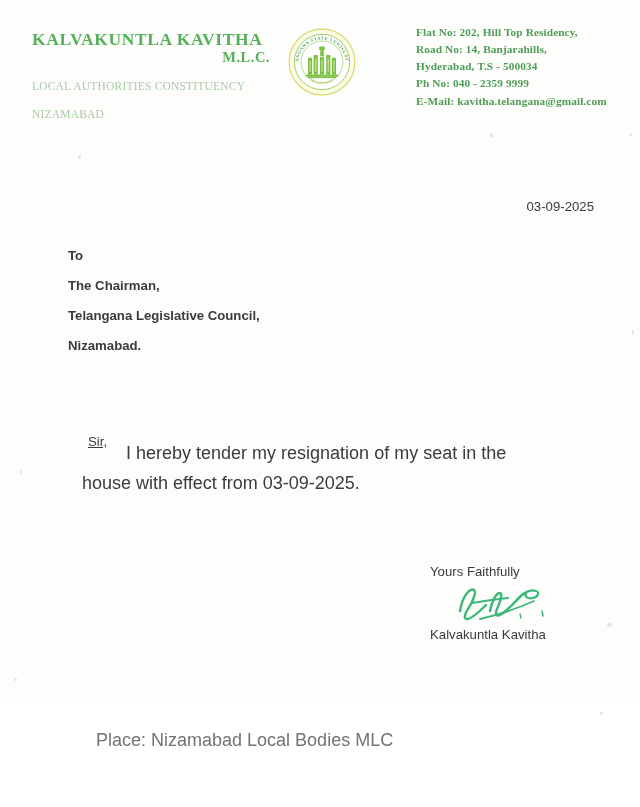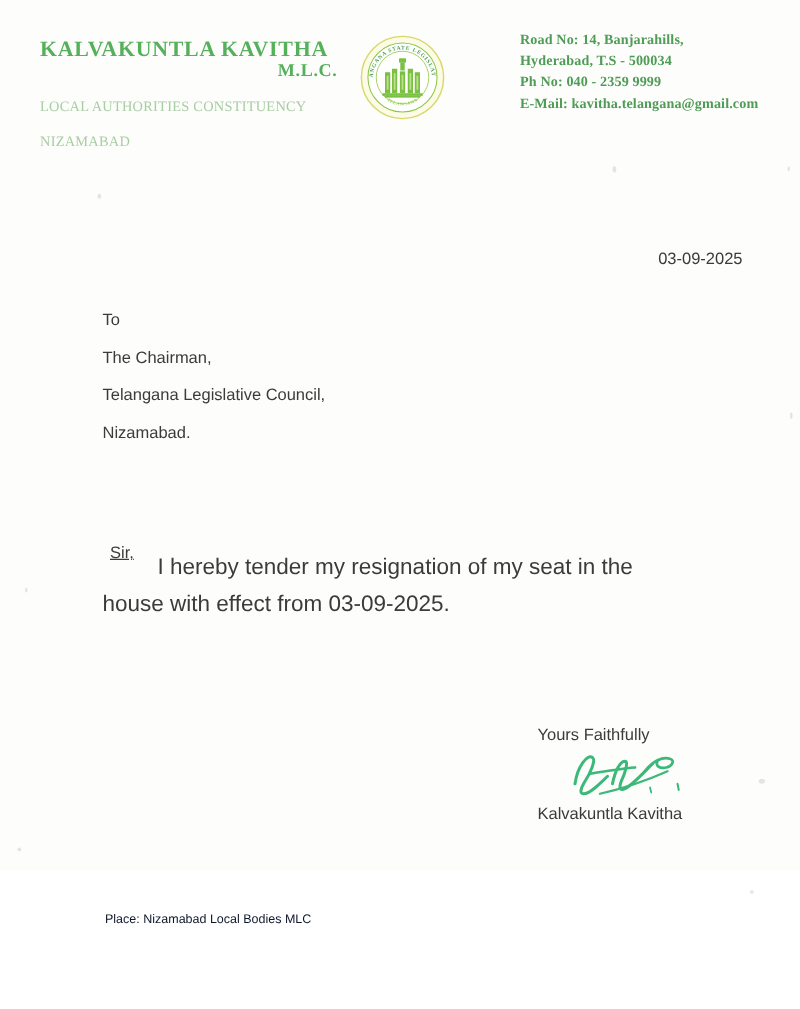--- a/index.html
+++ b/index.html
@@ -90,25 +90,26 @@
   .doc-date {
     position: absolute;
     right: 46px;
     top: 181px;
     font-size: 13.2px;
     color: #3b3b3b;
     margin-top: 18px;
   }
   .addressee {
     position: absolute;
-    left: 82px;
+    left: 68px;
     top: 241px;
     font-size: 13.2px;
     color: #3b3b3b;
     line-height: 30px;
+    font-weight: bold;
   }
   .salutation {
     position: absolute;
     left: 88px;
     top: 434px;
     font-size: 13.2px;
     color: #3b3b3b;
     text-decoration: underline;
   }
   .body-para {
@@ -119,43 +120,43 @@
     font-size: 18px;
     color: #3b3b3b;
     line-height: 30px;
     text-indent: 44px;
   }
 
   
   .sign-block {
     position: absolute;
     left: 430px;
-    top: 580px;
+    top: 564px;
     width: 180px;
   }
   .sign-closing {
     font-size: 13.2px;
     color: #3b3b3b;
   }
   .sign-mark {
     width: 120px;
     height: 44px;
     margin: 2px 0 2px 20px;
   }
   .sign-name {
     font-size: 13.2px;
     color: #3b3b3b;
   }
 
   .place-line {
     position: absolute;
-    left: 84px;
+    left: 96px;
     top: 730px;
-    font-size: 10px;
-    color: #0f172a;
+    font-size: 18px;
+    color: #737373;
   }
 
   
   .speck {
     position: absolute;
     background: #cfcfcf;
     opacity: 0.55;
     border-radius: 50%;
   }
 </style>
@@ -206,20 +207,21 @@
           <rect x="58" y="45" width="2" height="19"></rect>
           <rect x="66" y="48" width="2" height="16"></rect>
         </g>
         <text font-family="'Liberation Serif', serif" font-size="5.4" fill="#8cc63f" letter-spacing="0.5">
           <textPath href="#sealArcBot" startOffset="50%" text-anchor="middle">TELANGANA</textPath>
         </text>
       </svg>
     </div>
 
     <div class="lh-right">
+      <div>Flat No: 202, Hill Top Residency,</div>
       <div>Road No: 14, Banjarahills,</div>
       <div>Hyderabad, T.S - 500034</div>
       <div>Ph No: 040 - 2359 9999</div>
       <div>E-Mail: kavitha.telangana@gmail.com</div>
     </div>
   </div>
 
   <div class="doc-date">03-09-2025</div>
 
   <div class="addressee">

